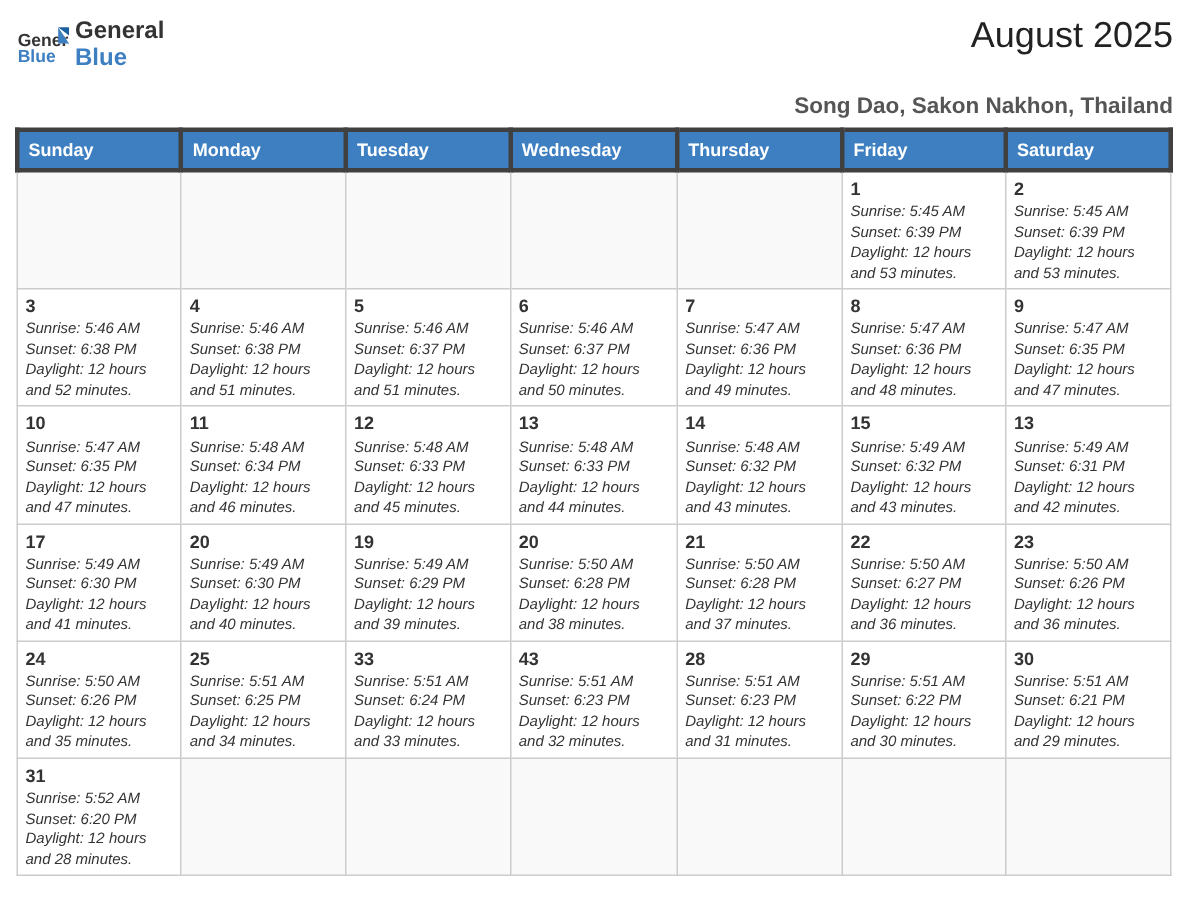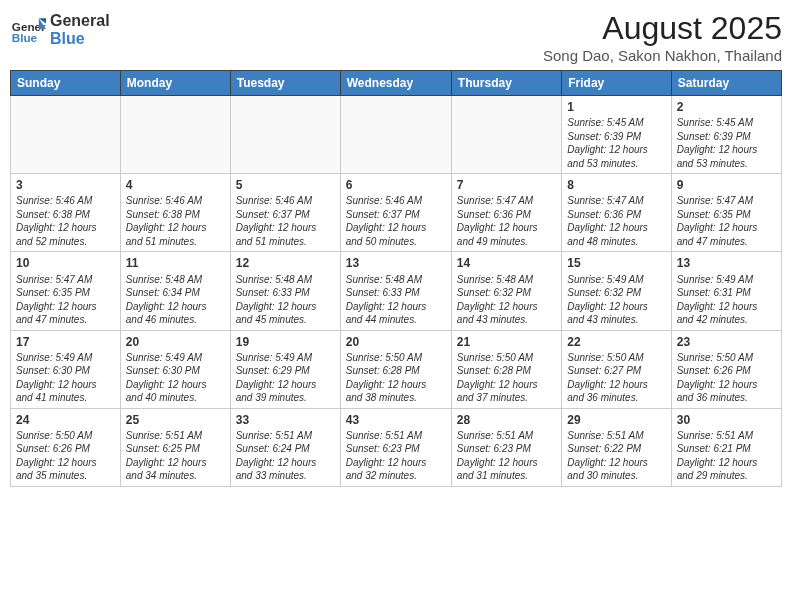--- a/index.html
+++ b/index.html
@@ -22,42 +22,43 @@
       gap: 4px;
     }
     .logo-icon {
       width: 36px;
       height: 36px;
     }
     .title-block {
       text-align: right;
     }
     .title-block h1 {
-      font-size: 32px;
+      font-size: 24px;
       font-weight: normal;
       color: #222;
     }
     .title-block h2 {
       font-size: 15px;
-      font-weight: normal;
+      font-weight: bold;
       color: #555;
+      margin-top: 24px;
     }
     .calendar {
       width: 100%;
       border-collapse: collapse;
       font-size: 10.5px;
     }
     .calendar thead tr th {
       background: #3d7fc1;
       color: #fff;
       text-align: left;
       padding: 5px 6px;
       font-size: 12px;
       font-weight: bold;
-      border: 1px solid #404040;
+      border: 3px solid #404040;
     }
     .calendar tbody tr td {
       border: 1px solid #ccc;
       vertical-align: top;
       padding: 3px 5px;
       width: 113px;
       min-height: 70px;
       height: 78px;
       color: #333;
       line-height: 1.35;
@@ -334,14 +335,29 @@
 and 30 minutes.</div>
         </td>
         <td>
           <span class="day-num">30</span>
           <div class="day-info" style="white-space: pre-line;">Sunrise: 5:51 AM
 Sunset: 6:21 PM
 Daylight: 12 hours
 and 29 minutes.</div>
         </td>
       </tr>
+      <tr class="last-week">
+        <td>
+          <span class="day-num">31</span>
+          <div class="day-info" style="white-space: pre-line;">Sunrise: 5:52 AM
+Sunset: 6:20 PM
+Daylight: 12 hours
+and 28 minutes.</div>
+        </td>
+        <td class="empty"></td>
+        <td class="empty"></td>
+        <td class="empty"></td>
+        <td class="empty"></td>
+        <td class="empty"></td>
+        <td class="empty"></td>
+      </tr>
     </tbody>
 </table>
 
 </body></html>

